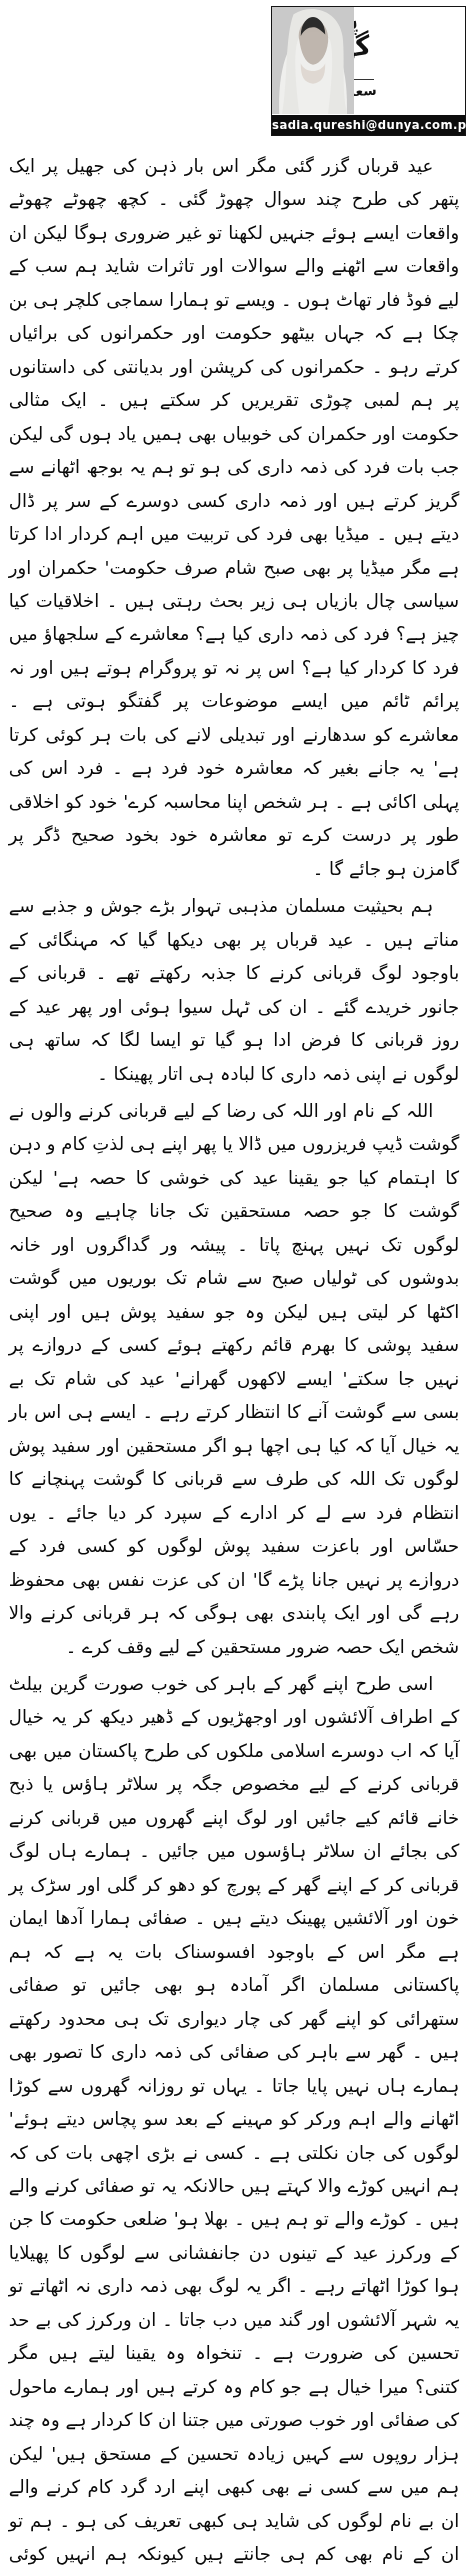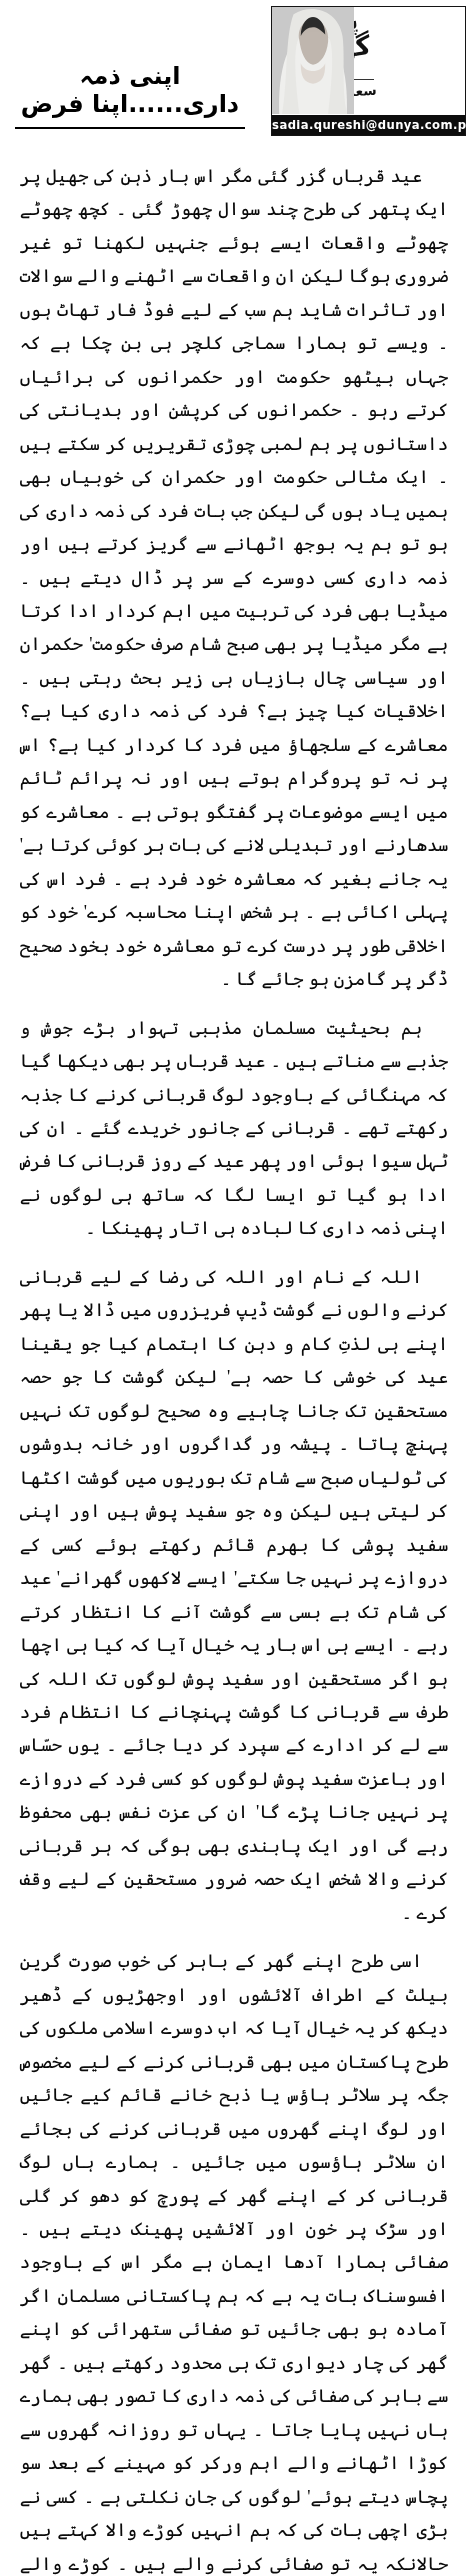--- a/index.html
+++ b/index.html
@@ -81,33 +81,31 @@
   
   .article-body{
     direction:rtl;
     text-align:justify;
     padding:2.9px 5.8px 0 5.8px;
     font-size:18px;
     line-height:1.86;
     color:#0a0a0a;
   }
   .article-body p{
-    margin:15px;
+    margin:4px;
     text-indent:26px;
-    font-family:Liberation Serif, serif;
   }
 </style>
 </head>
 <body>
 
 <div class="page">
 
   <header class="masthead">
 
-    <h1 class="article-title"><span class="title-text">اپنی ذمہ داری......اپنا فرض</span></h1>
 
     <div class="author-box">
       <div class="box-inner">
         <div class="calligraphy">
           <span>پوری</span>
           <span>گواہی</span>
         </div>
         <div class="calli-divider"></div>
         <div class="author-name">سعدیہ قریشی</div>
         <div class="photo">

